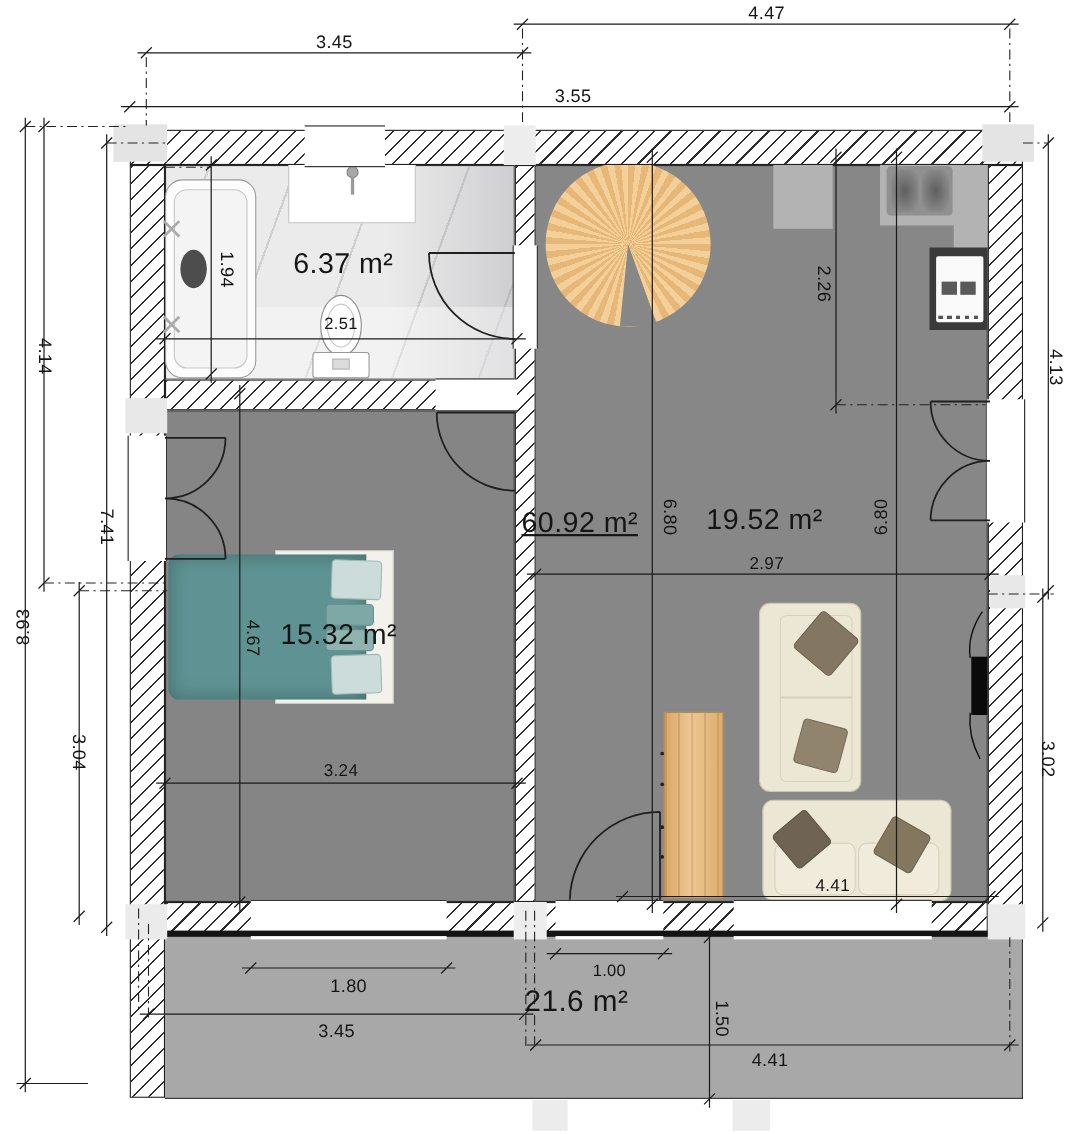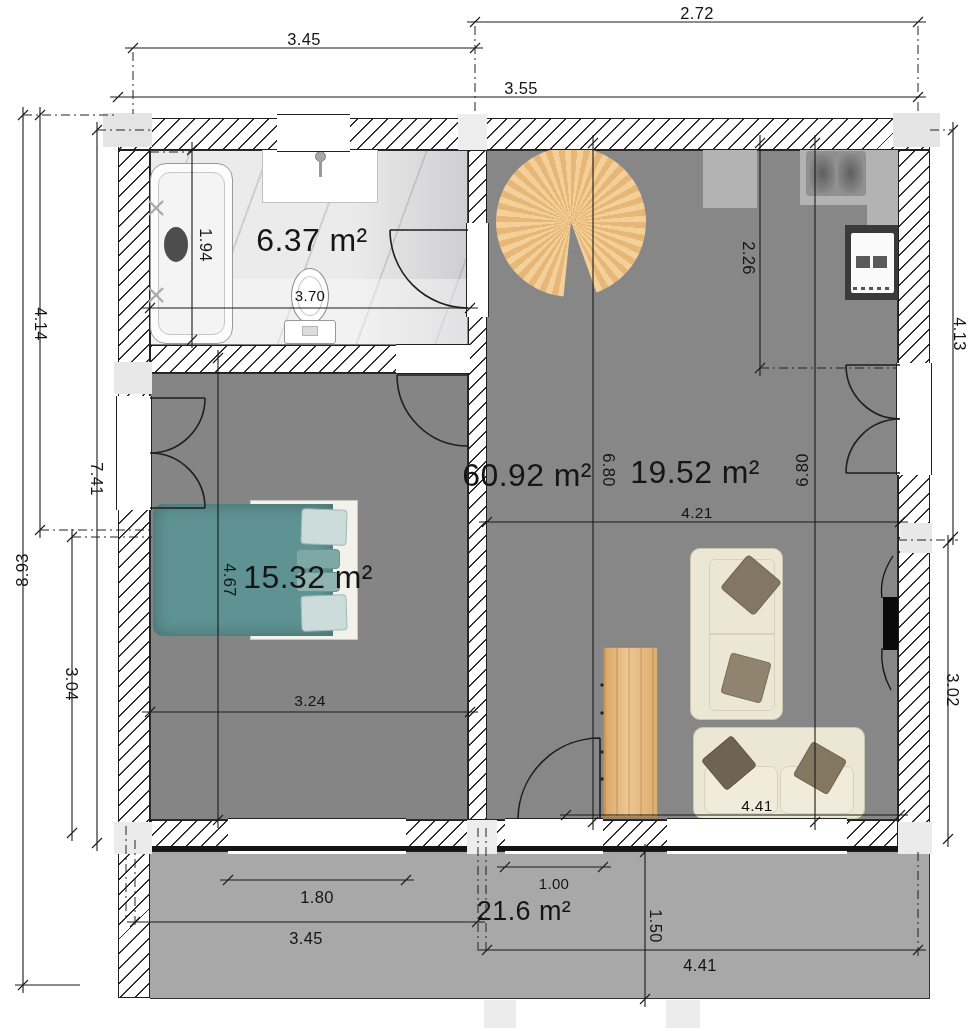--- a/index.html
+++ b/index.html
@@ -18,21 +18,21 @@
   .dash{stroke:#222;stroke-width:1;fill:none;stroke-dasharray:9 4 2 4;}
   .door{stroke:#1f1f1f;stroke-width:1.6;fill:none;}
   .thin{stroke:#111;stroke-width:1.3;fill:none;}
   .hndl{stroke:#ababab;stroke-width:2.4;fill:none;}
   .dlab{position:absolute;z-index:8;font-size:16.5px;color:#141414;letter-spacing:.3px;
         transform:translate(-50%,-50%);white-space:nowrap;}
   .r90{transform:translate(-50%,-50%) rotate(90deg);}
   .rm90{transform:translate(-50%,-50%) rotate(-90deg);}
   .sm{font-size:15px;}
   .md{font-size:15.5px;}
-  .rlab{position:absolute;z-index:8;font-size:32px;color:#151515;letter-spacing:.4px;
+  .rlab{position:absolute;z-index:8;font-size:26px;color:#151515;letter-spacing:.4px;
         transform:translate(-50%,-50%);white-space:nowrap;}
   .pillow{position:absolute;border-radius:4px;}
   .burner{position:absolute;width:13px;height:13px;border-radius:50%;border:1.5px solid #444;
           background:radial-gradient(#333 2px,rgba(0,0,0,0) 2.6px);}
 </style>
 </head>
 <body>
 
 <div id="plan">
 
@@ -193,43 +193,43 @@
     <path class="thin" d="M893 556 Q879 577 882 598 M882 648 Q880 670 891 690"></path>
 
     <path class="hndl" d="M149 201 L163 215 M163 201 L149 215 M149 288 L163 302 M163 288 L149 302"></path>
 
     <circle cx="602" cy="685" r="1.7" fill="#222"></circle>
     <circle cx="602" cy="713" r="1.7" fill="#222"></circle>
     <circle cx="602" cy="752" r="1.7" fill="#222"></circle>
     <circle cx="602" cy="779" r="1.7" fill="#222"></circle>
   </svg>
 
-  <span class="dlab" style="left:697px;top:13px;">2.72</span>
+  <span class="dlab" style="left:697px;top:13px;">4.47</span>
   <span class="dlab" style="left:304px;top:39px;">3.45</span>
   <span class="dlab" style="left:521px;top:88px;">3.55</span>
   <span class="dlab rm90" style="left:22px;top:570px;">8.93</span>
   <span class="dlab r90" style="left:40px;top:324px;">4.14</span>
   <span class="dlab r90" style="left:96px;top:479px;">7.41</span>
   <span class="dlab r90" style="left:71px;top:684px;">3.04</span>
   <span class="dlab r90" style="left:205px;top:245px;">1.94</span>
-  <span class="dlab sm" style="left:310px;top:295px;">3.70</span>
+  <span class="dlab sm" style="left:310px;top:295px;">2.51</span>
   <span class="dlab r90" style="left:748px;top:258px;">2.26</span>
   <span class="dlab r90" style="left:959px;top:334px;">4.13</span>
   <span class="dlab r90" style="left:608px;top:470px;">6.80</span>
   <span class="dlab rm90" style="left:802px;top:470px;">6.80</span>
-  <span class="dlab md" style="left:697px;top:513px;">4.21</span>
+  <span class="dlab md" style="left:697px;top:513px;">2.97</span>
   <span class="dlab r90" style="left:229px;top:580px;">4.67</span>
   <span class="dlab md" style="left:310px;top:701px;">3.24</span>
   <span class="dlab r90" style="left:952px;top:690px;">3.02</span>
   <span class="dlab md" style="left:757px;top:806px;">4.41</span>
   <span class="dlab" style="left:317px;top:897px;">1.80</span>
   <span class="dlab" style="left:306px;top:938px;">3.45</span>
   <span class="dlab sm" style="left:554px;top:883px;">1.00</span>
   <span class="dlab r90" style="left:655px;top:926px;">1.50</span>
   <span class="dlab" style="left:700px;top:965px;">4.41</span>
 
   <span class="rlab" style="left:312px;top:240px;">6.37 m²</span>
-  <span class="rlab" style="left:527px;top:475px;">60.92 m²</span>
+  <span class="rlab" style="left:527px;top:475px;text-decoration:underline;">60.92 m²</span>
   <span class="rlab" style="left:695px;top:472px;">19.52 m²</span>
   <span class="rlab" style="left:308px;top:577px;">15.32 m²</span>
   <span class="rlab" style="left:524px;top:911px;font-size:27px;">21.6 m²</span>
 
 </div>
 
 </body></html>

